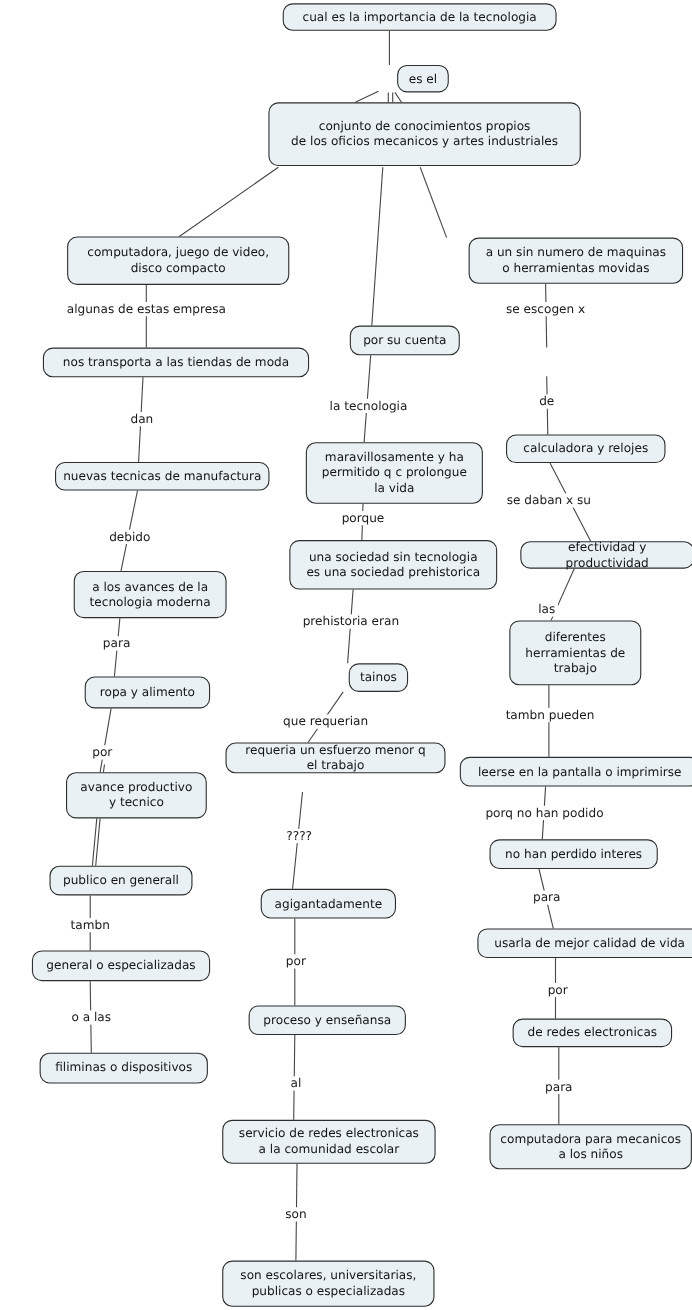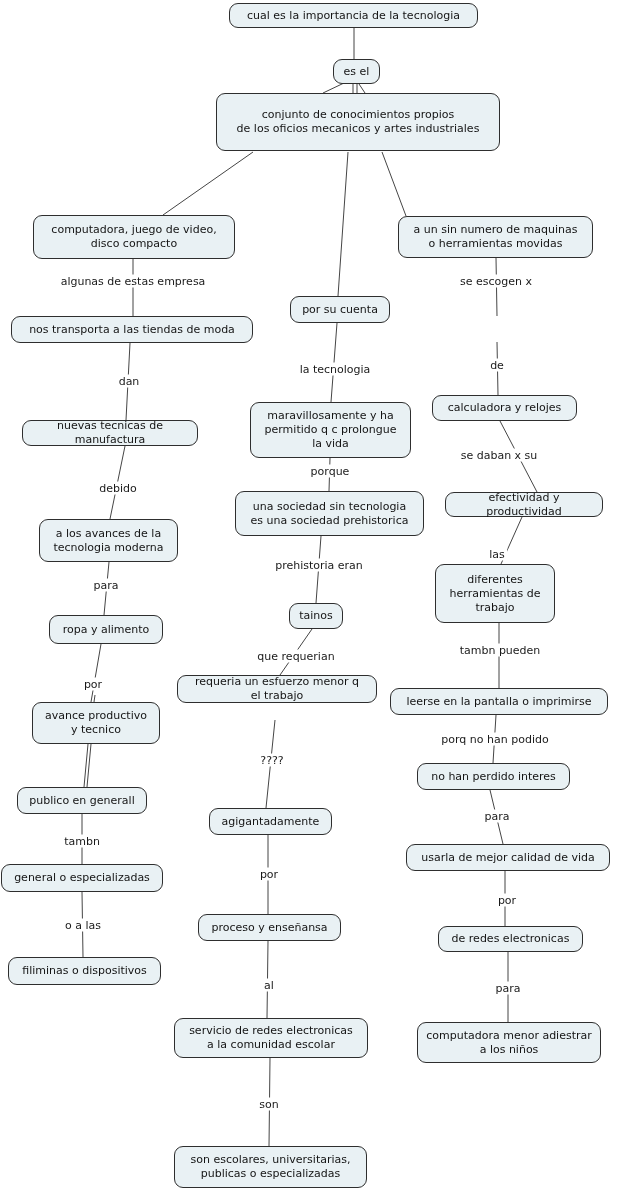--- a/index.html
+++ b/index.html
@@ -26,20 +26,21 @@
     border-radius: 9px;
     color: #141414;
     font-size: 11px;
     line-height: 14px;
     text-align: center;
     white-space: pre-line;
     display: flex;
     align-items: center;
     justify-content: center;
     padding: 1px 3px;
+    margin-left: 28px;
   }
   .link-label {
     position: absolute;
     transform: translate(-50%, -50%);
     background: #ffffff;
     color: #1a1a1a;
     font-size: 11px;
     line-height: 13px;
     white-space: nowrap;
     padding: 0 2px;
@@ -89,21 +90,21 @@
     <line x1="508" y1="952" x2="508" y2="1022"></line>
   </svg>
 
   <div class="node" style="left:229px;top:3px;width:249px;height:25px">cual es la importancia de la tecnologia</div>
   <div class="node" style="left:333px;top:59px;width:47px;height:25px">es el</div>
   <div class="node" style="left:216px;top:93px;width:284px;height:58px">conjunto de conocimientos propios
 de los oficios mecanicos y artes industriales</div>
   <div class="node" style="left:33px;top:215px;width:202px;height:44px">computadora, juego de video,
 disco compacto</div>
   <div class="node" style="left:11px;top:316px;width:242px;height:27px">nos transporta a las tiendas de moda</div>
-  <div class="node" style="left:22px;top:420px;width:176px;height:26px">nuevas tecnicas de manufactura</div>
+  <div class="node" style="left:22px;top:420px;width:195px;height:26px">nuevas tecnicas de manufactura</div>
   <div class="node" style="left:39px;top:519px;width:139px;height:43px">a los avances de la
 tecnologia moderna</div>
   <div class="node" style="left:49px;top:615px;width:114px;height:29px">ropa y alimento</div>
   <div class="node" style="left:32px;top:702px;width:128px;height:42px">avance productivo
 y tecnico</div>
   <div class="node" style="left:17px;top:787px;width:130px;height:27px">publico en generall</div>
   <div class="node" style="left:1px;top:864px;width:162px;height:28px">general o especializadas</div>
   <div class="node" style="left:8px;top:957px;width:153px;height:28px">filiminas o dispositivos</div>
   <div class="node" style="left:290px;top:296px;width:100px;height:27px">por su cuenta</div>
   <div class="node" style="left:250px;top:402px;width:161px;height:56px">maravillosamente y ha
@@ -124,21 +125,21 @@
 o herramientas movidas</div>
   <div class="node" style="left:432px;top:395px;width:145px;height:26px">calculadora y relojes</div>
   <div class="node" style="left:445px;top:492px;width:158px;height:25px">efectividad y productividad</div>
   <div class="node" style="left:435px;top:564px;width:120px;height:59px">diferentes
 herramientas de
 trabajo</div>
   <div class="node" style="left:390px;top:688px;width:218px;height:27px">leerse en la pantalla o imprimirse</div>
   <div class="node" style="left:417px;top:763px;width:153px;height:27px">no han perdido interes</div>
   <div class="node" style="left:406px;top:844px;width:204px;height:27px">usarla de mejor calidad de vida</div>
   <div class="node" style="left:438px;top:926px;width:145px;height:26px">de redes electronicas</div>
-  <div class="node" style="left:417px;top:1022px;width:184px;height:41px">computadora menor adiestrar
+  <div class="node" style="left:417px;top:1022px;width:184px;height:41px">computadora para mecanicos
 a los niños</div>
 
   <div class="link-label" style="left:133px;top:281px">algunas de estas empresa</div>
   <div class="link-label" style="left:129px;top:381px">dan</div>
   <div class="link-label" style="left:118px;top:488px">debido</div>
   <div class="link-label" style="left:106px;top:585px">para</div>
   <div class="link-label" style="left:93px;top:684px">por</div>
   <div class="link-label" style="left:82px;top:841px">tambn</div>
   <div class="link-label" style="left:83px;top:925px">o a las</div>
   <div class="link-label" style="left:335px;top:369px">la tecnologia</div>

